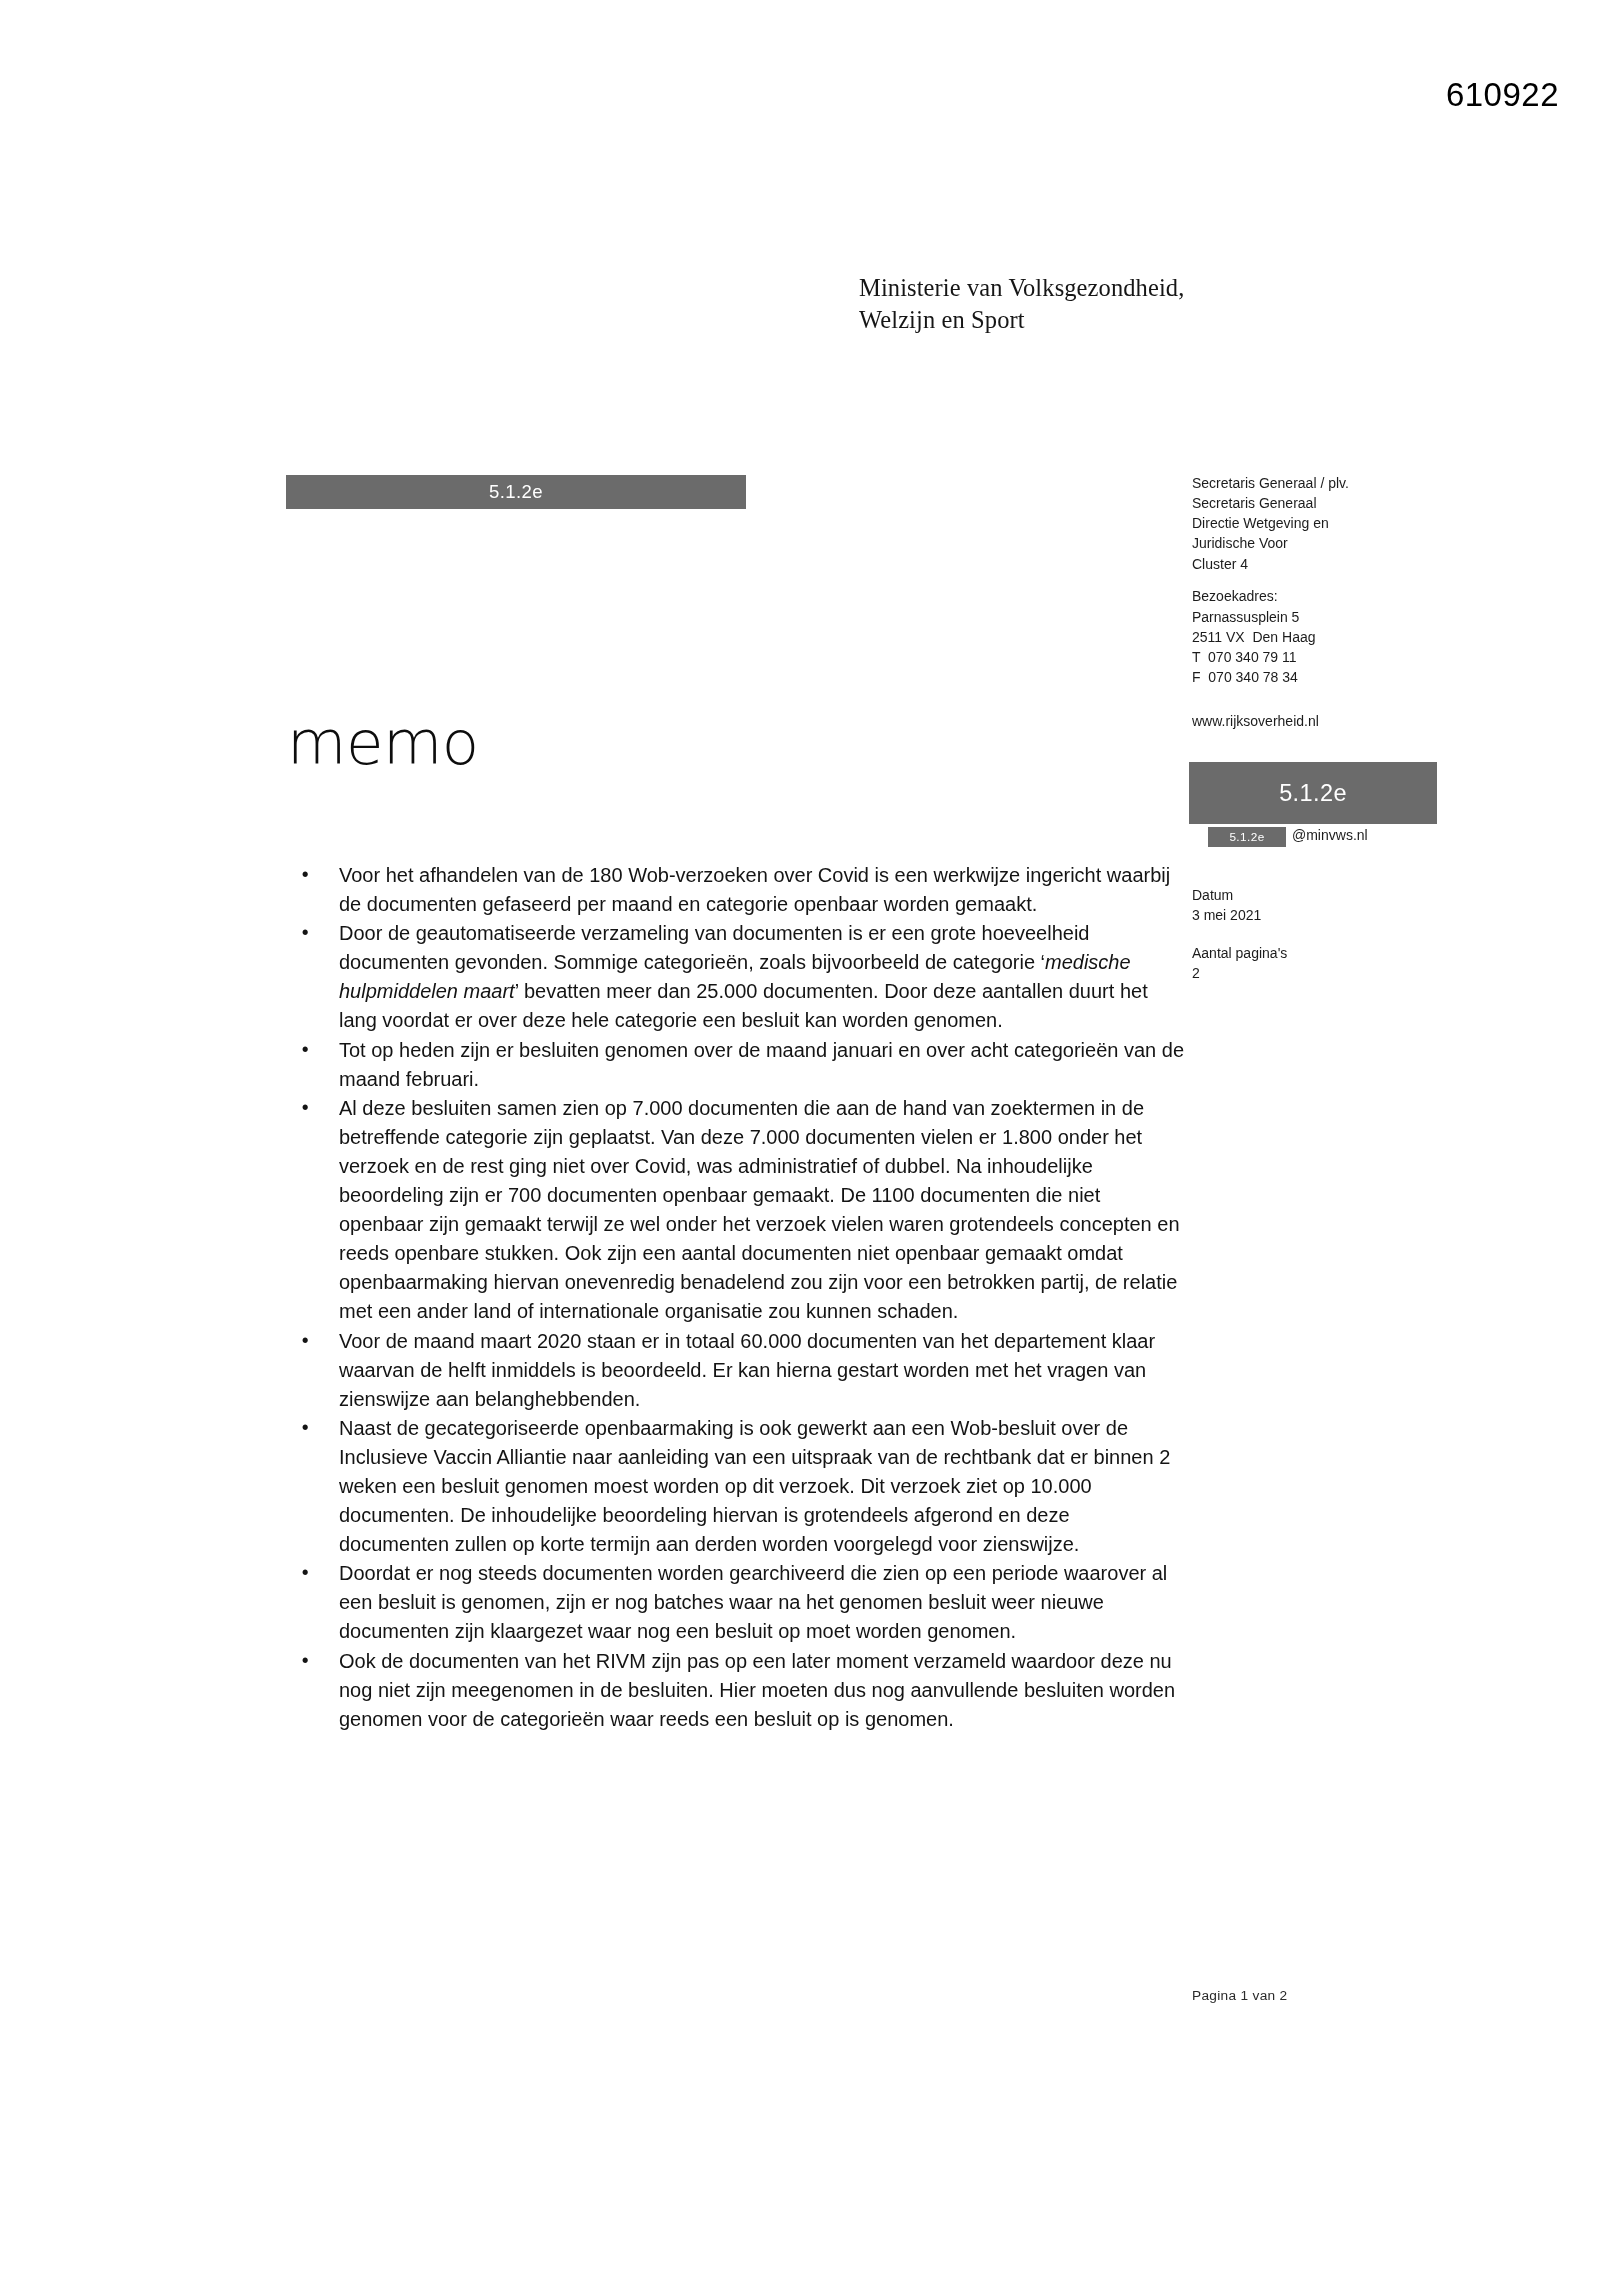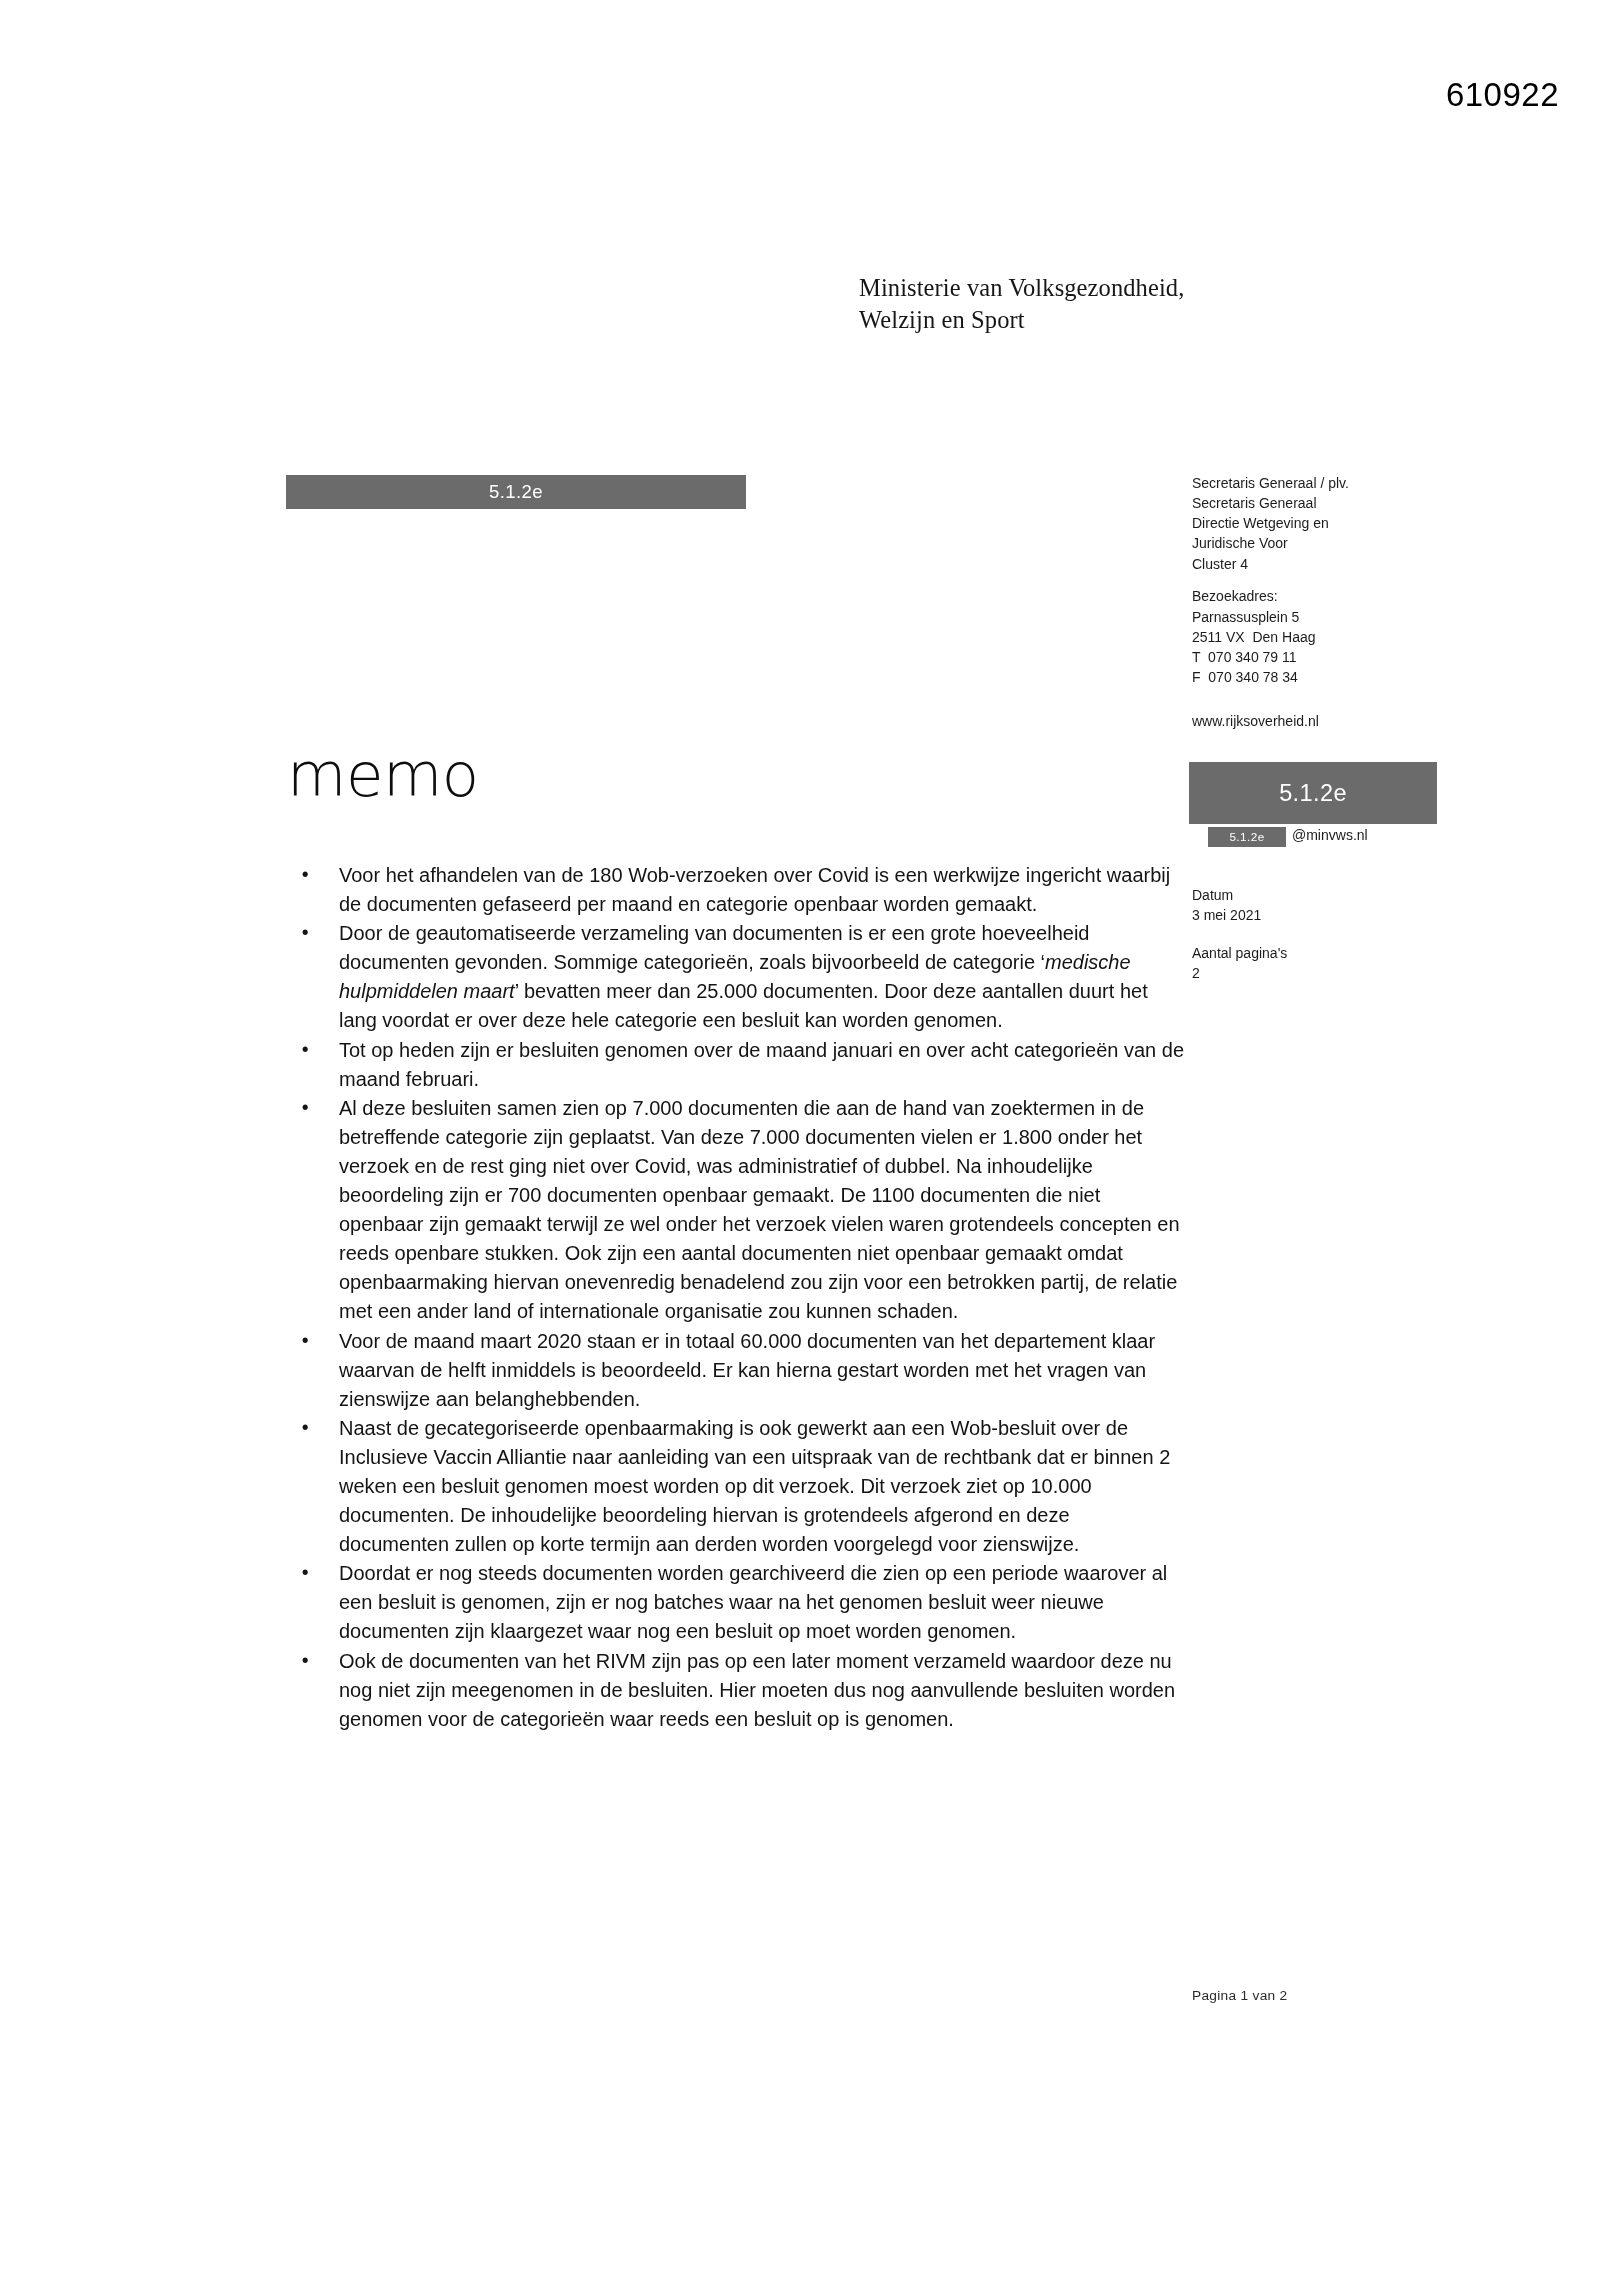--- a/index.html
+++ b/index.html
@@ -80,21 +80,21 @@
     top: 827px;
     width: 78px;
     height: 19.6px;
     font-size: 11.8px;
   }
 
   
   .memo-title {
     position: absolute;
     left: 287px;
-    top: 739px;
+    top: 707px;
     font-size: 61px;
     font-weight: 300;
     letter-spacing: -0.5px;
     color: #0d0d0d;
     font-family: "DejaVu Sans", sans-serif;
   }
 
   
   .sidebar {
     position: absolute;

